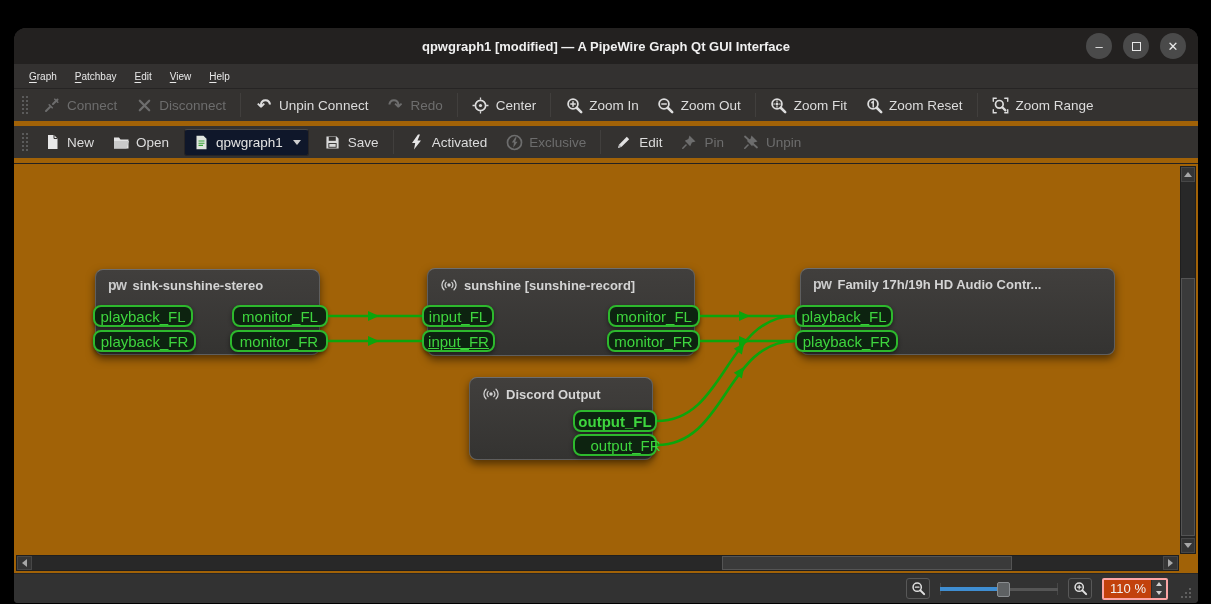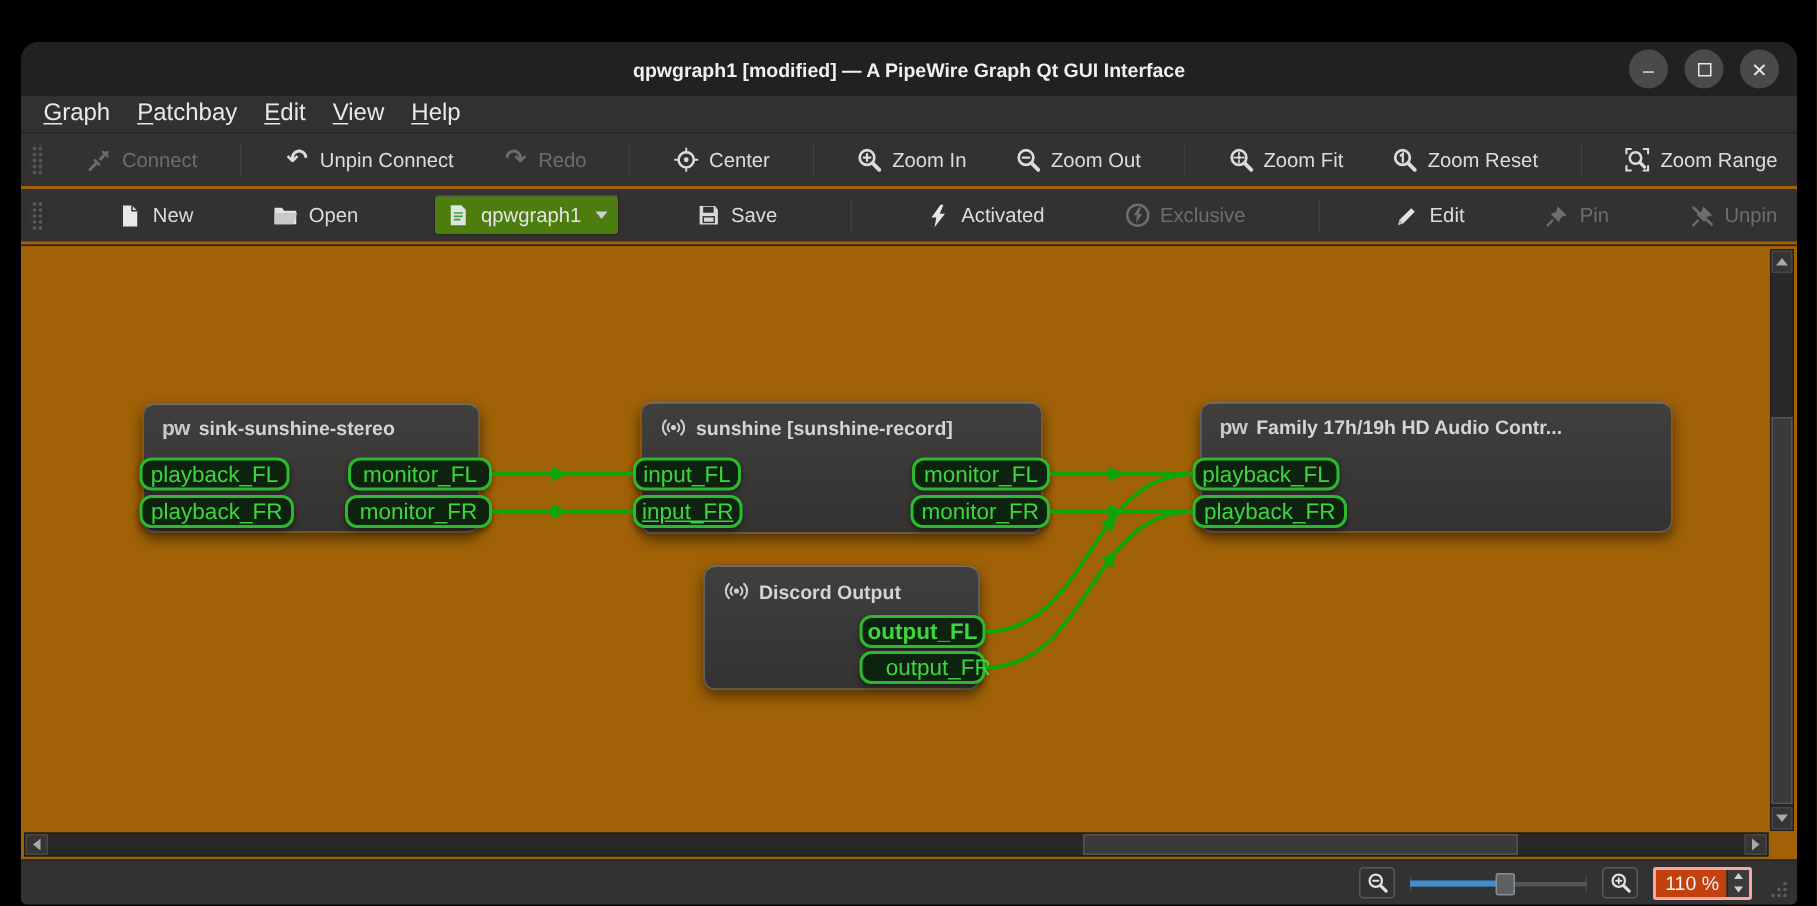--- a/index.html
+++ b/index.html
@@ -11,33 +11,33 @@
 
   
   .titlebar{height:36px;background:#232120;display:flex;align-items:center;position:relative;flex:0 0 auto;}
   .titlebar .title{position:absolute;left:0;right:0;text-align:center;color:#f0f0f0;font-size:13px;font-weight:bold;}
   .winbtns{position:absolute;right:12px;top:5px;display:flex;gap:11px;}
   .wbtn{width:26px;height:26px;border-radius:50%;background:#4a4a4a;color:#e9e9e9;display:flex;align-items:center;justify-content:center;font-size:13px;line-height:1;}
   .wbtn .sq{width:9px;height:9px;border:1.4px solid #e9e9e9;display:block;}
 
   
   .menubar{height:25px;background:#333130;display:flex;align-items:stretch;padding-left:6px;border-bottom:1px solid #262424;flex:0 0 auto;}
-  .menuitem{display:flex;align-items:center;padding:0 9px;color:#e8e8e8;font-size:16px;}
+  .menuitem{display:flex;align-items:center;padding:0 9px;color:#e8e8e8;font-size:10px;}
   .mn{text-decoration:underline;text-underline-offset:2px;}
 
   
-  .toolbar{height:37px;background:#343230;display:flex;align-items:center;padding:0 4px;border-bottom:2px solid #a16207;flex:0 0 auto;justify-content:space-between;}
+  .toolbar{height:37px;background:#343230;display:flex;align-items:center;padding:0 4px;border-bottom:5px solid #a16207;flex:0 0 auto;}
   .grip{width:8px;height:22px;margin:0 6px 0 2px;background-image:radial-gradient(#5b5b5b 1px,transparent 1.2px);background-size:4px 4px;background-position:1px 1px;}
   .titem{display:flex;align-items:center;gap:6px;padding:0 9px;height:28px;border-radius:3px;color:#dcdcdc;font-size:13.5px;white-space:nowrap;}
   .titem.disabled{color:#6d6d6d;}
   .ticon{display:flex;align-items:center;justify-content:center;width:18px;height:18px;}
   .ticon svg{display:block;}
   .tuni{font-size:17px;font-weight:bold;line-height:1;font-family:"DejaVu Sans",sans-serif;}
   .tsep{width:1px;height:24px;background:#262424;border-right:1px solid #413f3d;margin:0 5px;}
-  .selector{display:flex;align-items:center;gap:6px;height:27px;padding:0 7px 0 7px;background:#4d7c0f;border:1px solid #272525;border-top-color:#4c4a48;border-radius:3px;color:#e4e4e4;font-size:13.5px;margin:0 6px;}
+  .selector{display:flex;align-items:center;gap:6px;height:27px;padding:0 7px 0 7px;background:#0f172a;border:1px solid #272525;border-top-color:#4c4a48;border-radius:3px;color:#e4e4e4;font-size:13.5px;margin:0 6px;}
   .caret{width:0;height:0;border-left:4px solid transparent;border-right:4px solid transparent;border-top:5px solid #cfcfcf;margin-left:4px;}
 
   
   .canvas{position:relative;flex:1 1 auto;background:#a16207;border-top:1px solid #242222;overflow:hidden;}
   .node{position:absolute;border-radius:8px;border:1px solid #5e5e5e;border-top-color:#6e6e6e;
         background:linear-gradient(#413f3d,#343331);box-shadow:0 4px 9px rgba(0,0,0,.5);}
   .nhead{display:flex;align-items:center;gap:6px;padding:7px 10px 0 12px;color:#d4d4d4;font-size:13px;font-weight:bold;white-space:nowrap;overflow:hidden;}
   .pwico{font-weight:bold;font-size:14px;letter-spacing:-0.5px;color:#c9c9c9;}
   .port{position:absolute;height:22px;border:2px solid #2db92d;border-radius:8px;background:#0d2310;
         color:#3ed63e;font-size:15px;display:flex;align-items:center;justify-content:center;
@@ -114,20 +114,28 @@
       <div class="titem disabled">
         <span class="ticon">
           <svg width="16" height="16" viewBox="0 0 16 16" stroke="currentColor" fill="none" stroke-linecap="round">
               <path d="M2 14 L6 10" stroke-width="2"></path>
               <path d="M5.2 7.8 l3 3" stroke-width="1.6"></path>
               <path d="M13.5 2.5 L9 7" stroke-width="2"></path>
               <path d="M10.8 2.2 l3 3" stroke-width="1.6"></path>
             </svg>
         </span>
         <span class="tlabel">Connect</span>
+      </div>
+      <div class="titem disabled">
+        <span class="ticon">
+          <svg width="15" height="15" viewBox="0 0 16 16" stroke="currentColor" fill="none" stroke-linecap="round">
+              <path d="M3 3 L13 13 M13 3 L3 13" stroke-width="2.4"></path>
+            </svg>
+        </span>
+        <span class="tlabel">Disconnect</span>
       </div>
       <div class="tsep"></div>
       <div class="titem">
         <span class="ticon tuni">↶</span>
         <span class="tlabel">Unpin Connect</span>
       </div>
       <div class="titem disabled">
         <span class="ticon tuni">↷</span>
         <span class="tlabel">Redo</span>
       </div>

